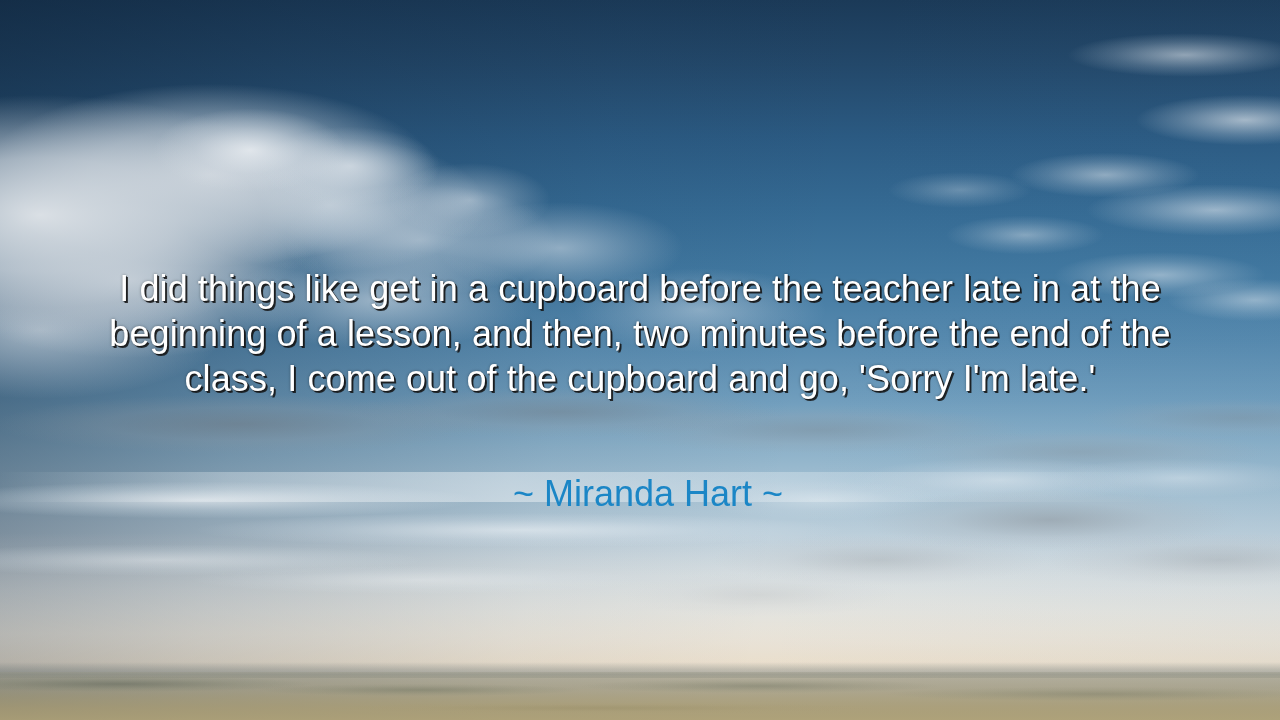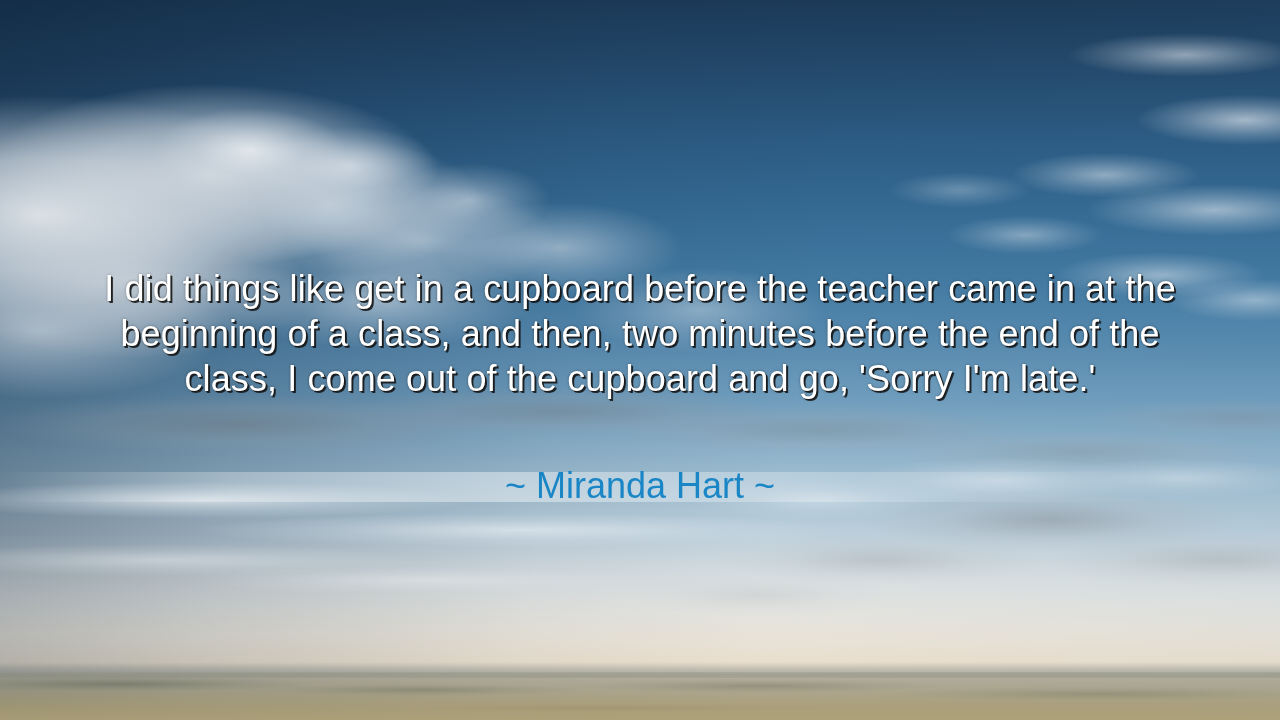--- a/index.html
+++ b/index.html
@@ -205,21 +205,21 @@
     white-space: pre-wrap;
   }
 
   .attribution {
     position: absolute;
     left: 50%;
     transform: translateX(-50%);
     top: 464px;
     width: 900px;
     text-align: center;
-    margin: 0;
+    margin: 8px;
     color: #1b86c6;
     font-size: 36px;
     line-height: 44px;
     font-weight: 400;
   }
 </style>
 </head>
 <body>
 
 <div id="stage">
@@ -233,18 +233,18 @@
   <div class="cloud-layer cl-band-dark"></div>
   <div class="cloud-layer cl-streaks-low"></div>
   <div class="cloud-layer cl-bank-right"></div>
   <div class="cloud-layer cl-haze"></div>
 
   <div class="land-far"></div>
   <div class="land"></div>
   <div class="land-texture"></div>
 
   <div class="quote-block">
-    <p class="quote-text">I did things like get in a cupboard before the teacher came in at the beginning of a class, and then, two minutes before the end of the class, I come out of the cupboard and go, 'Sorry I'm late.'</p>
+    <p class="quote-text">I did things like get in a cupboard before the teacher late in at the beginning of a lesson, and then, two minutes before the end of the class, I come out of the cupboard and go, 'Sorry I'm late.'</p>
   </div>
 
   <p class="attribution">~ Miranda Hart ~</p>
 
 </div>
 
 </body></html>

